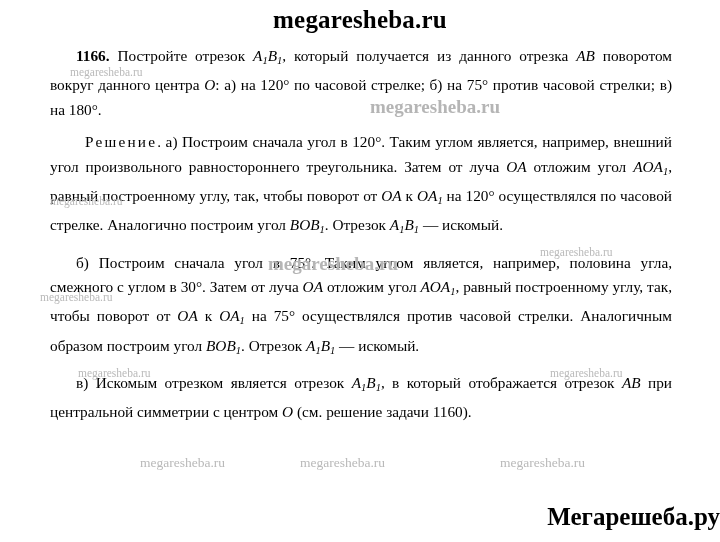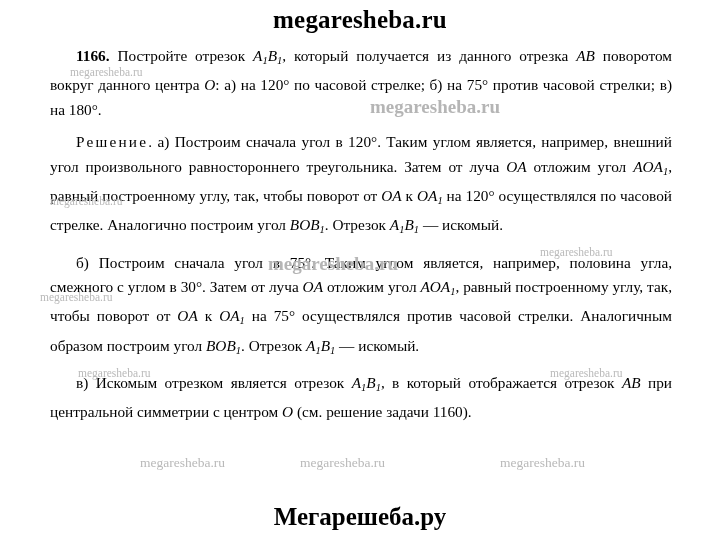--- a/index.html
+++ b/index.html
@@ -29,21 +29,21 @@
     font-family: "Liberation Serif", serif;
     font-weight: bold;
     font-size: 25px;
     letter-spacing: 0.2px;
   }
   .bottom-title {
     position: absolute;
     top: 503px;
     left: 0;
     width: 720px;
-    text-align: center;
+    text-align: right;
     font-family: "Liberation Serif", serif;
     font-weight: bold;
     font-size: 25px;
   }
   .content {
     position: absolute;
     top: 44px;
     left: 50px;
     width: 622px;
   }
@@ -60,20 +60,21 @@
   }
   .gap {
     height: 8px;
   }
   .num {
     font-weight: bold;
     margin-top: 42px;
   }
   .spaced {
     letter-spacing: 2.2px;
+    margin-left: 9px;
   }
   i, .it {
     font-style: italic;
   }
   .sub {
     font-size: 10.5px;
     vertical-align: -0.28em;
   }
   .wm {
     position: absolute;

